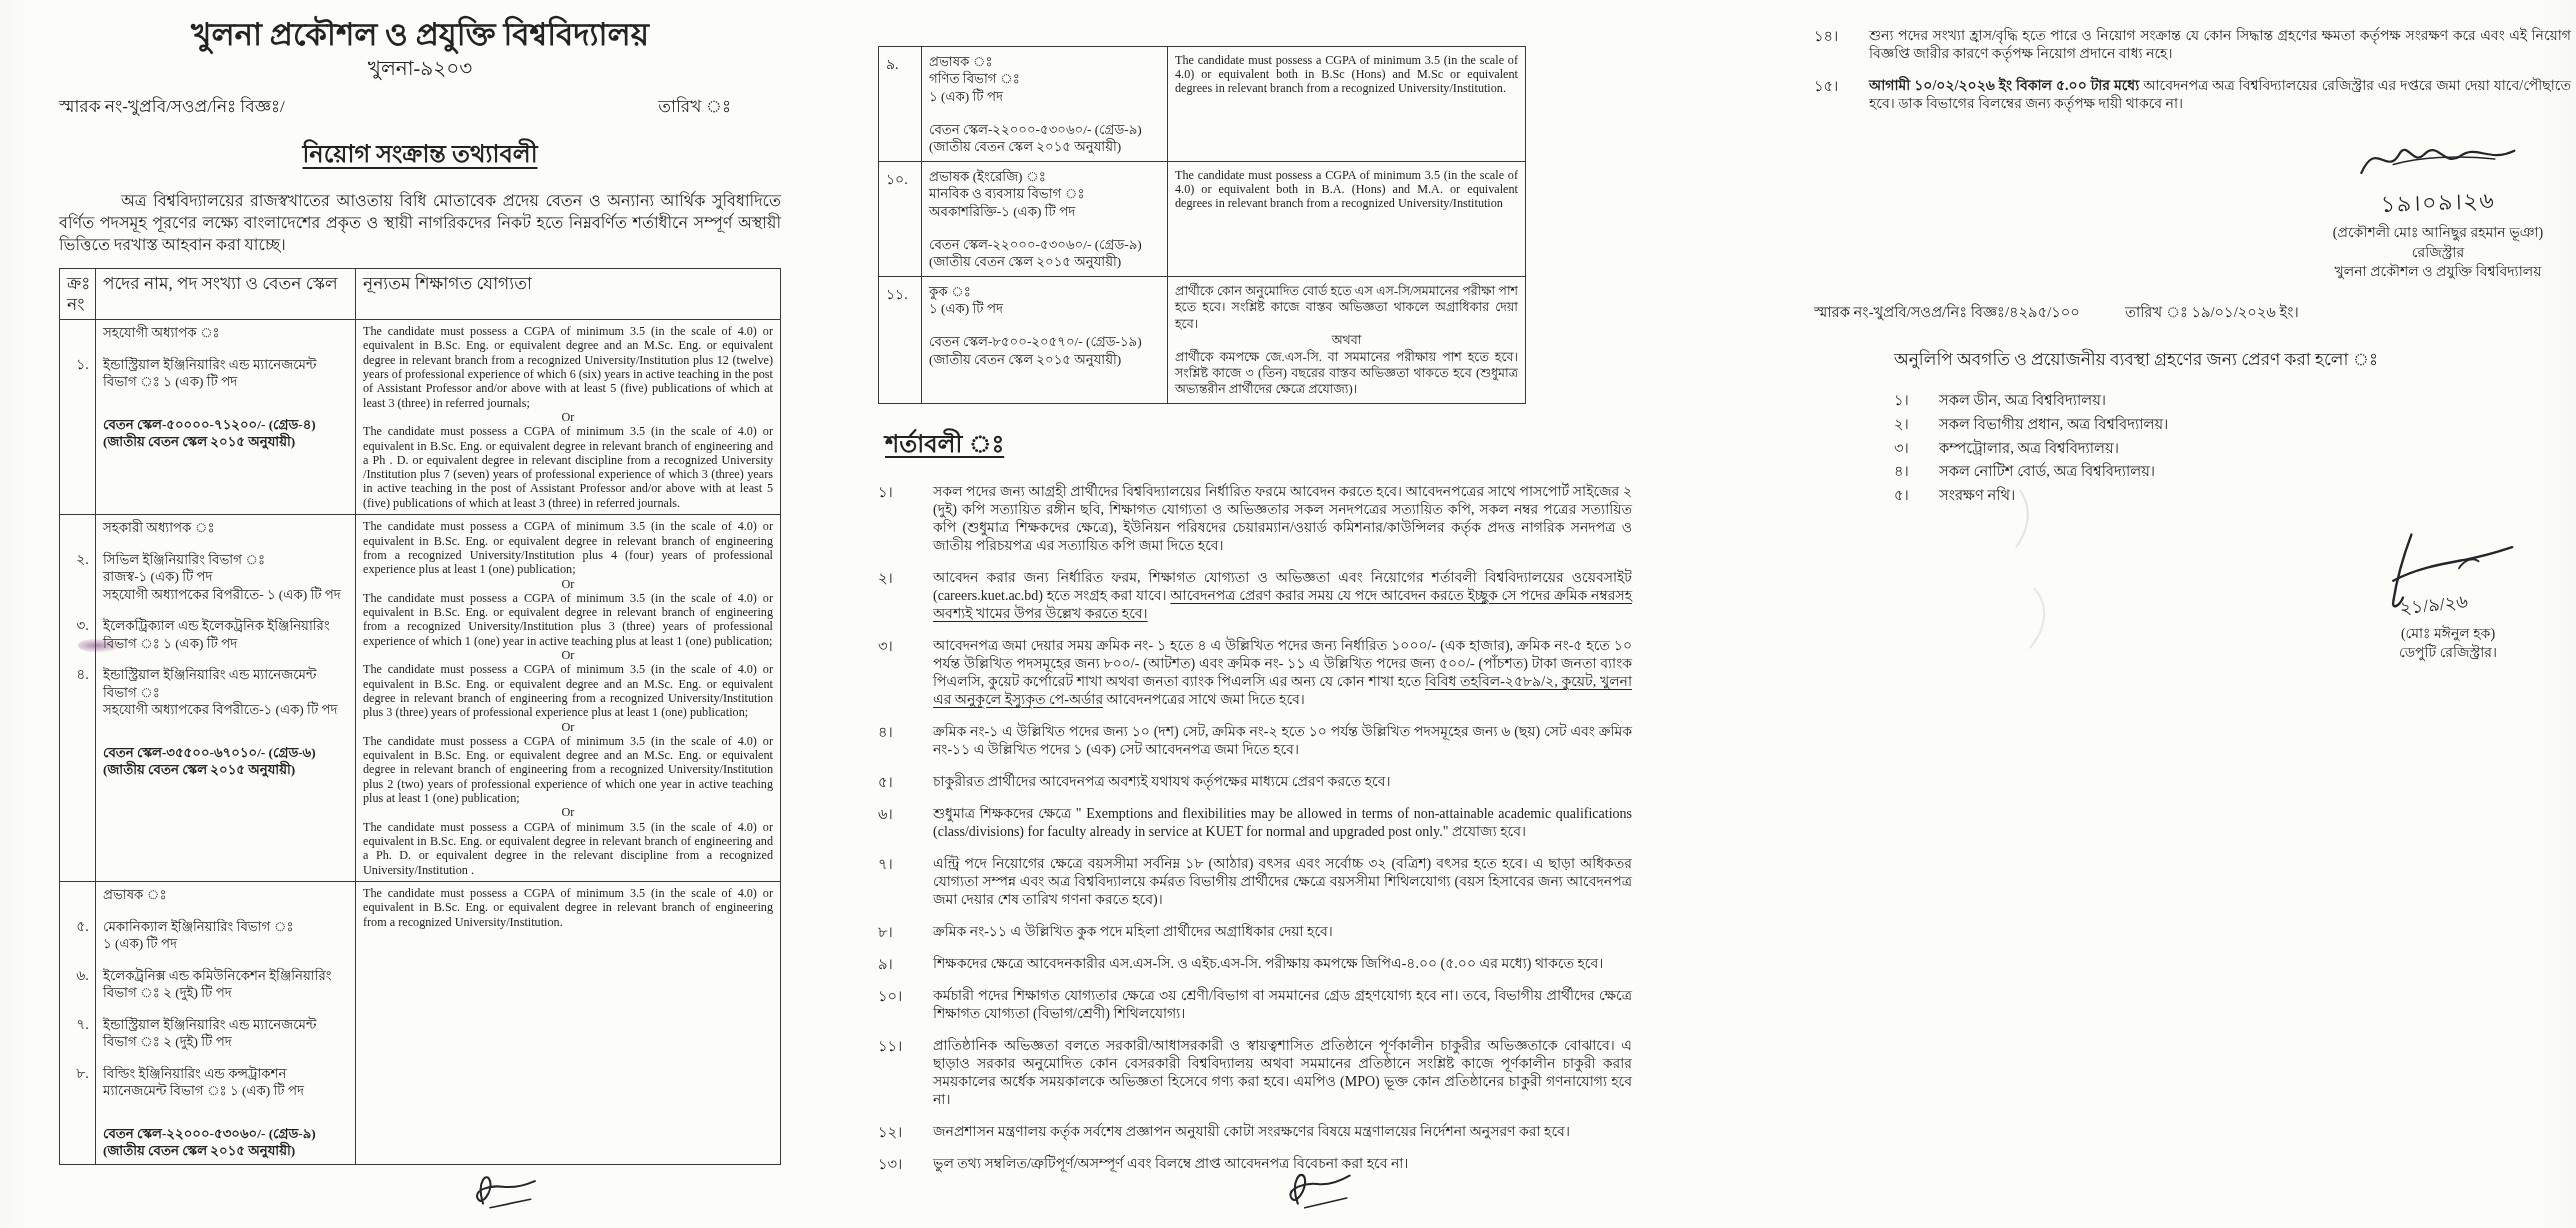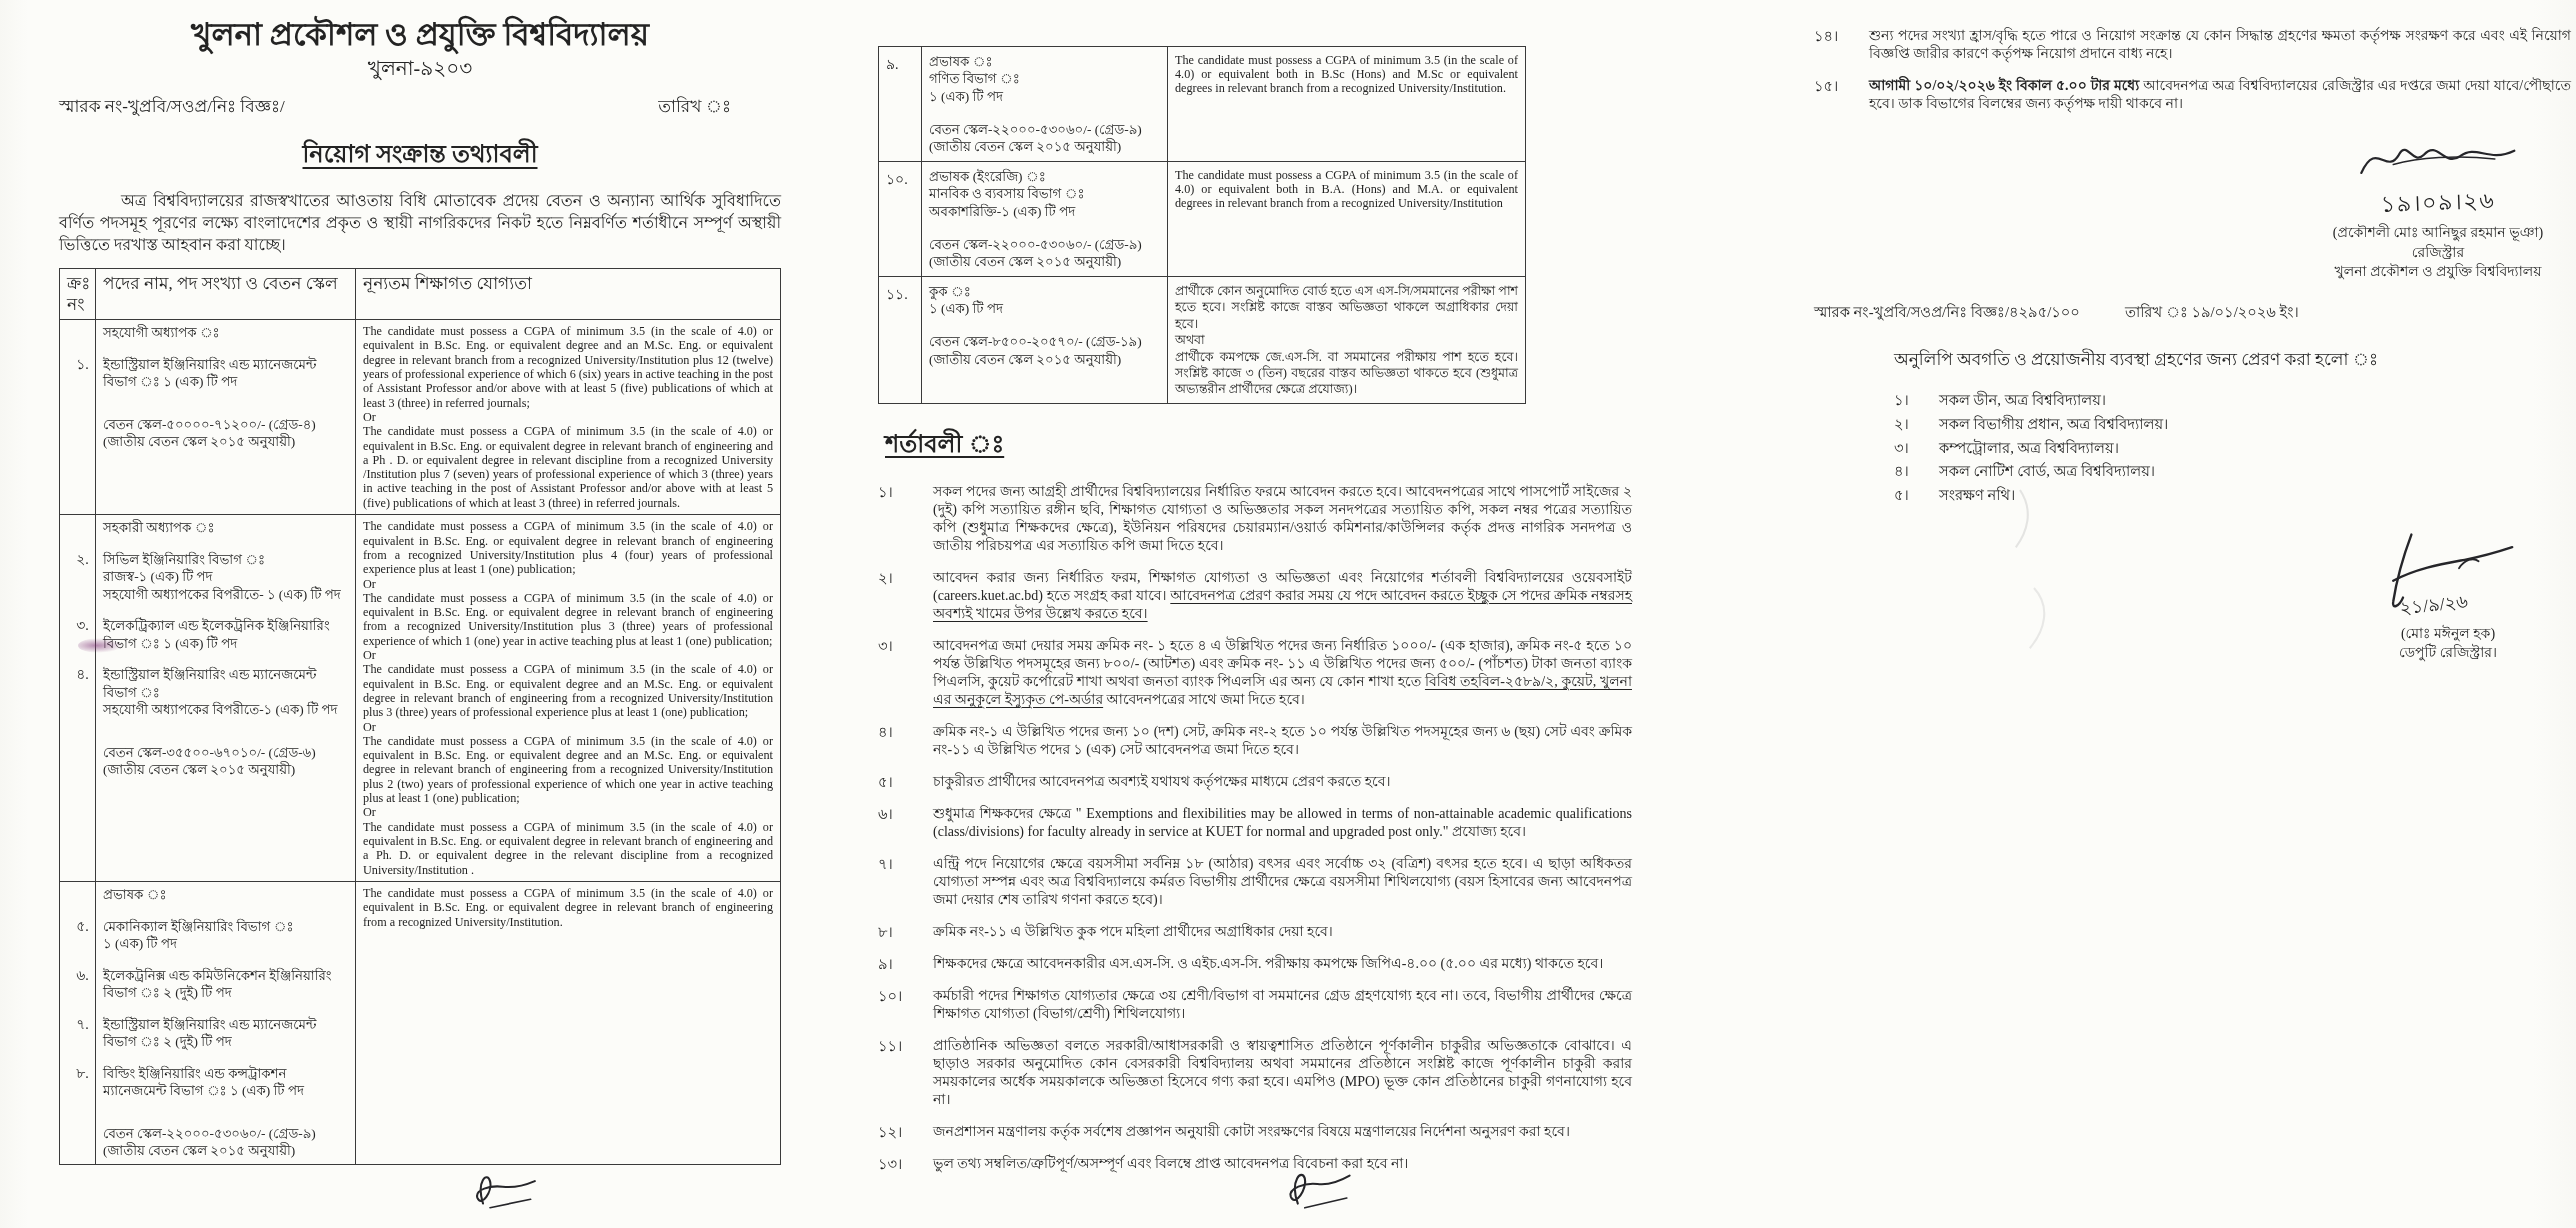--- a/index.html
+++ b/index.html
@@ -19,24 +19,24 @@
   table.postings{border-collapse:collapse;width:100%;table-layout:fixed;margin-top:11.2px;}
   table.postings th,table.postings td{border:1.4px solid #3a3a3a;vertical-align:top;padding:4.2px 7px;}
   table.postings th{font-weight:normal;font-size:17px;line-height:21px;text-align:left;}
   th.h-qual{text-align:center;}
   col.c-sl{width:36px;} col.c-post{width:260px;} col.c-qual{width:425px;}
   .sl-cell{padding:4.2px 1.4px;}
   .post-cell{position:relative;font-size:13.3px;line-height:17.5px;}
   .role-line{font-size:13.3px;line-height:17.5px;}
   .entry{margin-top:14px;position:relative;}
   .entry-sl{position:absolute;left:-36px;top:0;width:31px;text-align:center;font-size:14px;}
-  .salary-block{margin-top:25px;}
+  .salary-block{margin-top:25px;font-weight:bold;}
   .qual-cell{font-size:12.2px;line-height:14.3px;text-align:justify;}
   .qpara{margin:0;}
-  .orline{text-align:left;}
+  .orline{text-align:center;}
   
   .col-mid{position:absolute;left:878px;top:35px;width:754px;}
   table.postings2{border-collapse:collapse;width:647px;table-layout:fixed;}
   table.postings2 th,table.postings2 td{border:1.4px solid #3a3a3a;vertical-align:top;padding:5.6px 7px;}
   col.m-sl{width:43px;} col.m-post{width:246px;} col.m-qual{width:358px;}
   .m-sl-cell{font-size:14px;padding-left:2.8px;}
   .gapline{height:15.4px;}
   .qual-bn{font-size:12.6px;line-height:16.4px;text-align:justify;margin-top:43px;}
   .conds-heading{font-size:24px;font-weight:bold;text-decoration:underline;text-underline-offset:4.2px;margin:21px 0 18px 7px;}
   .cond{display:flex;margin-bottom:14px;}

